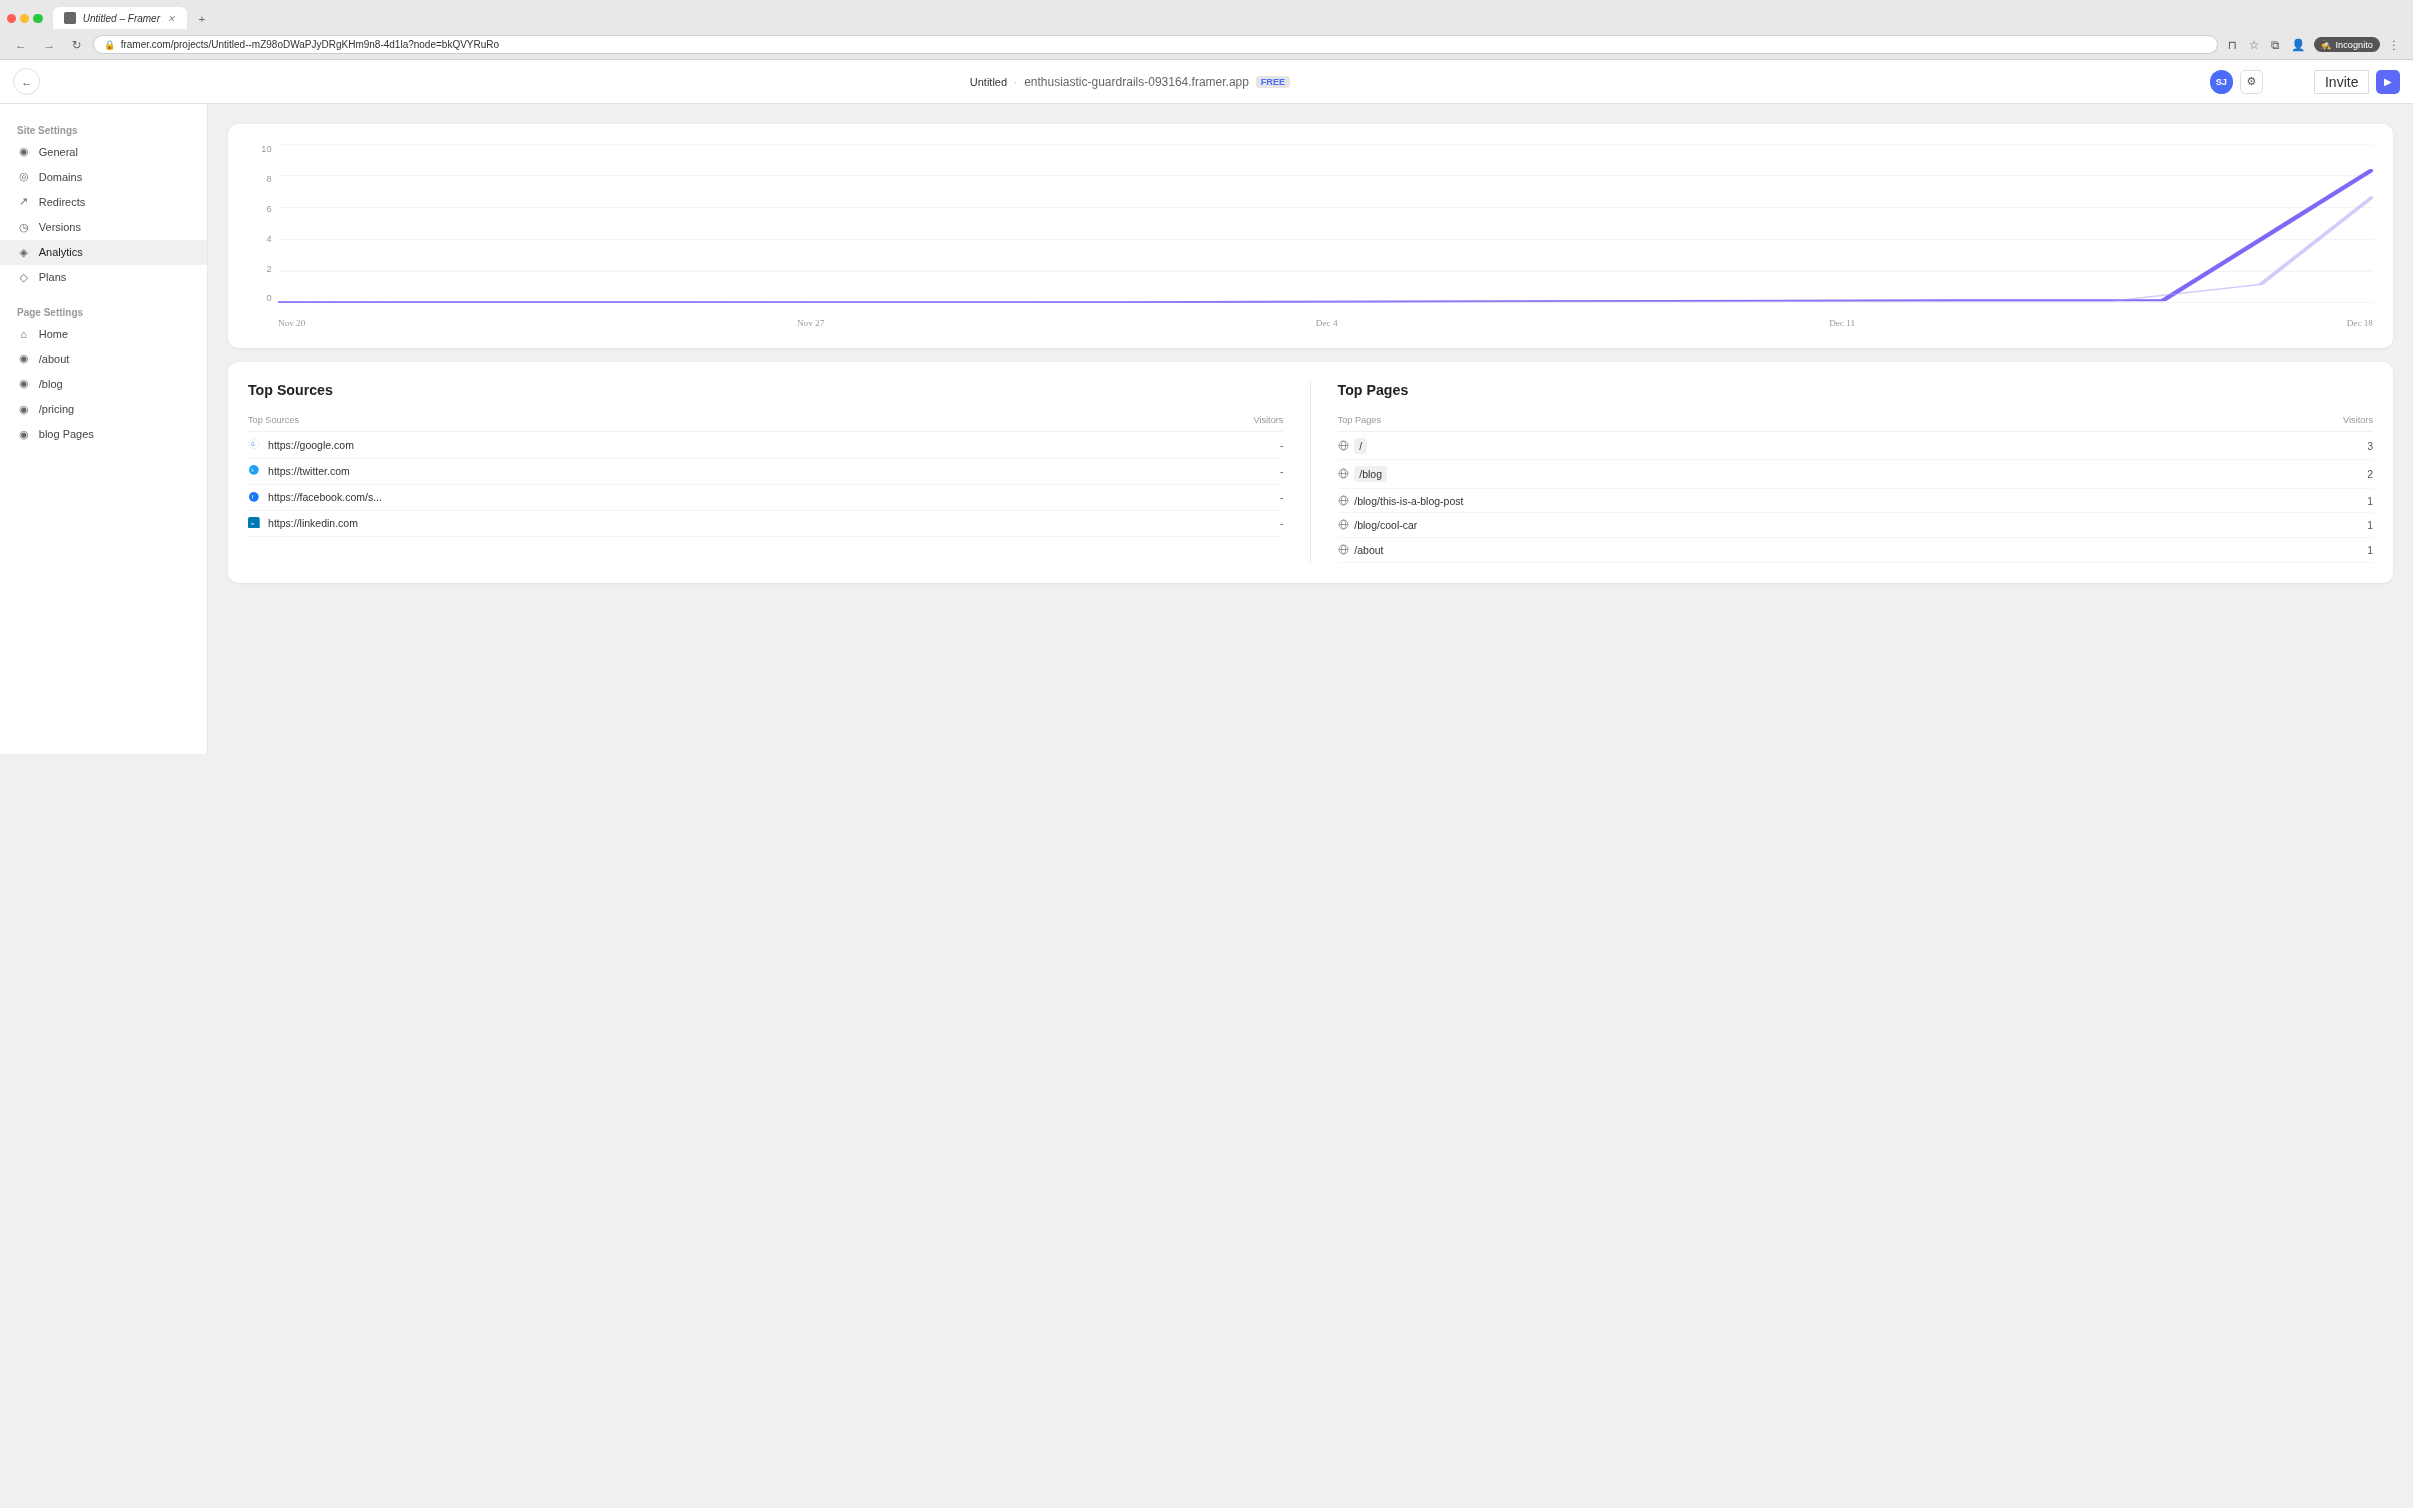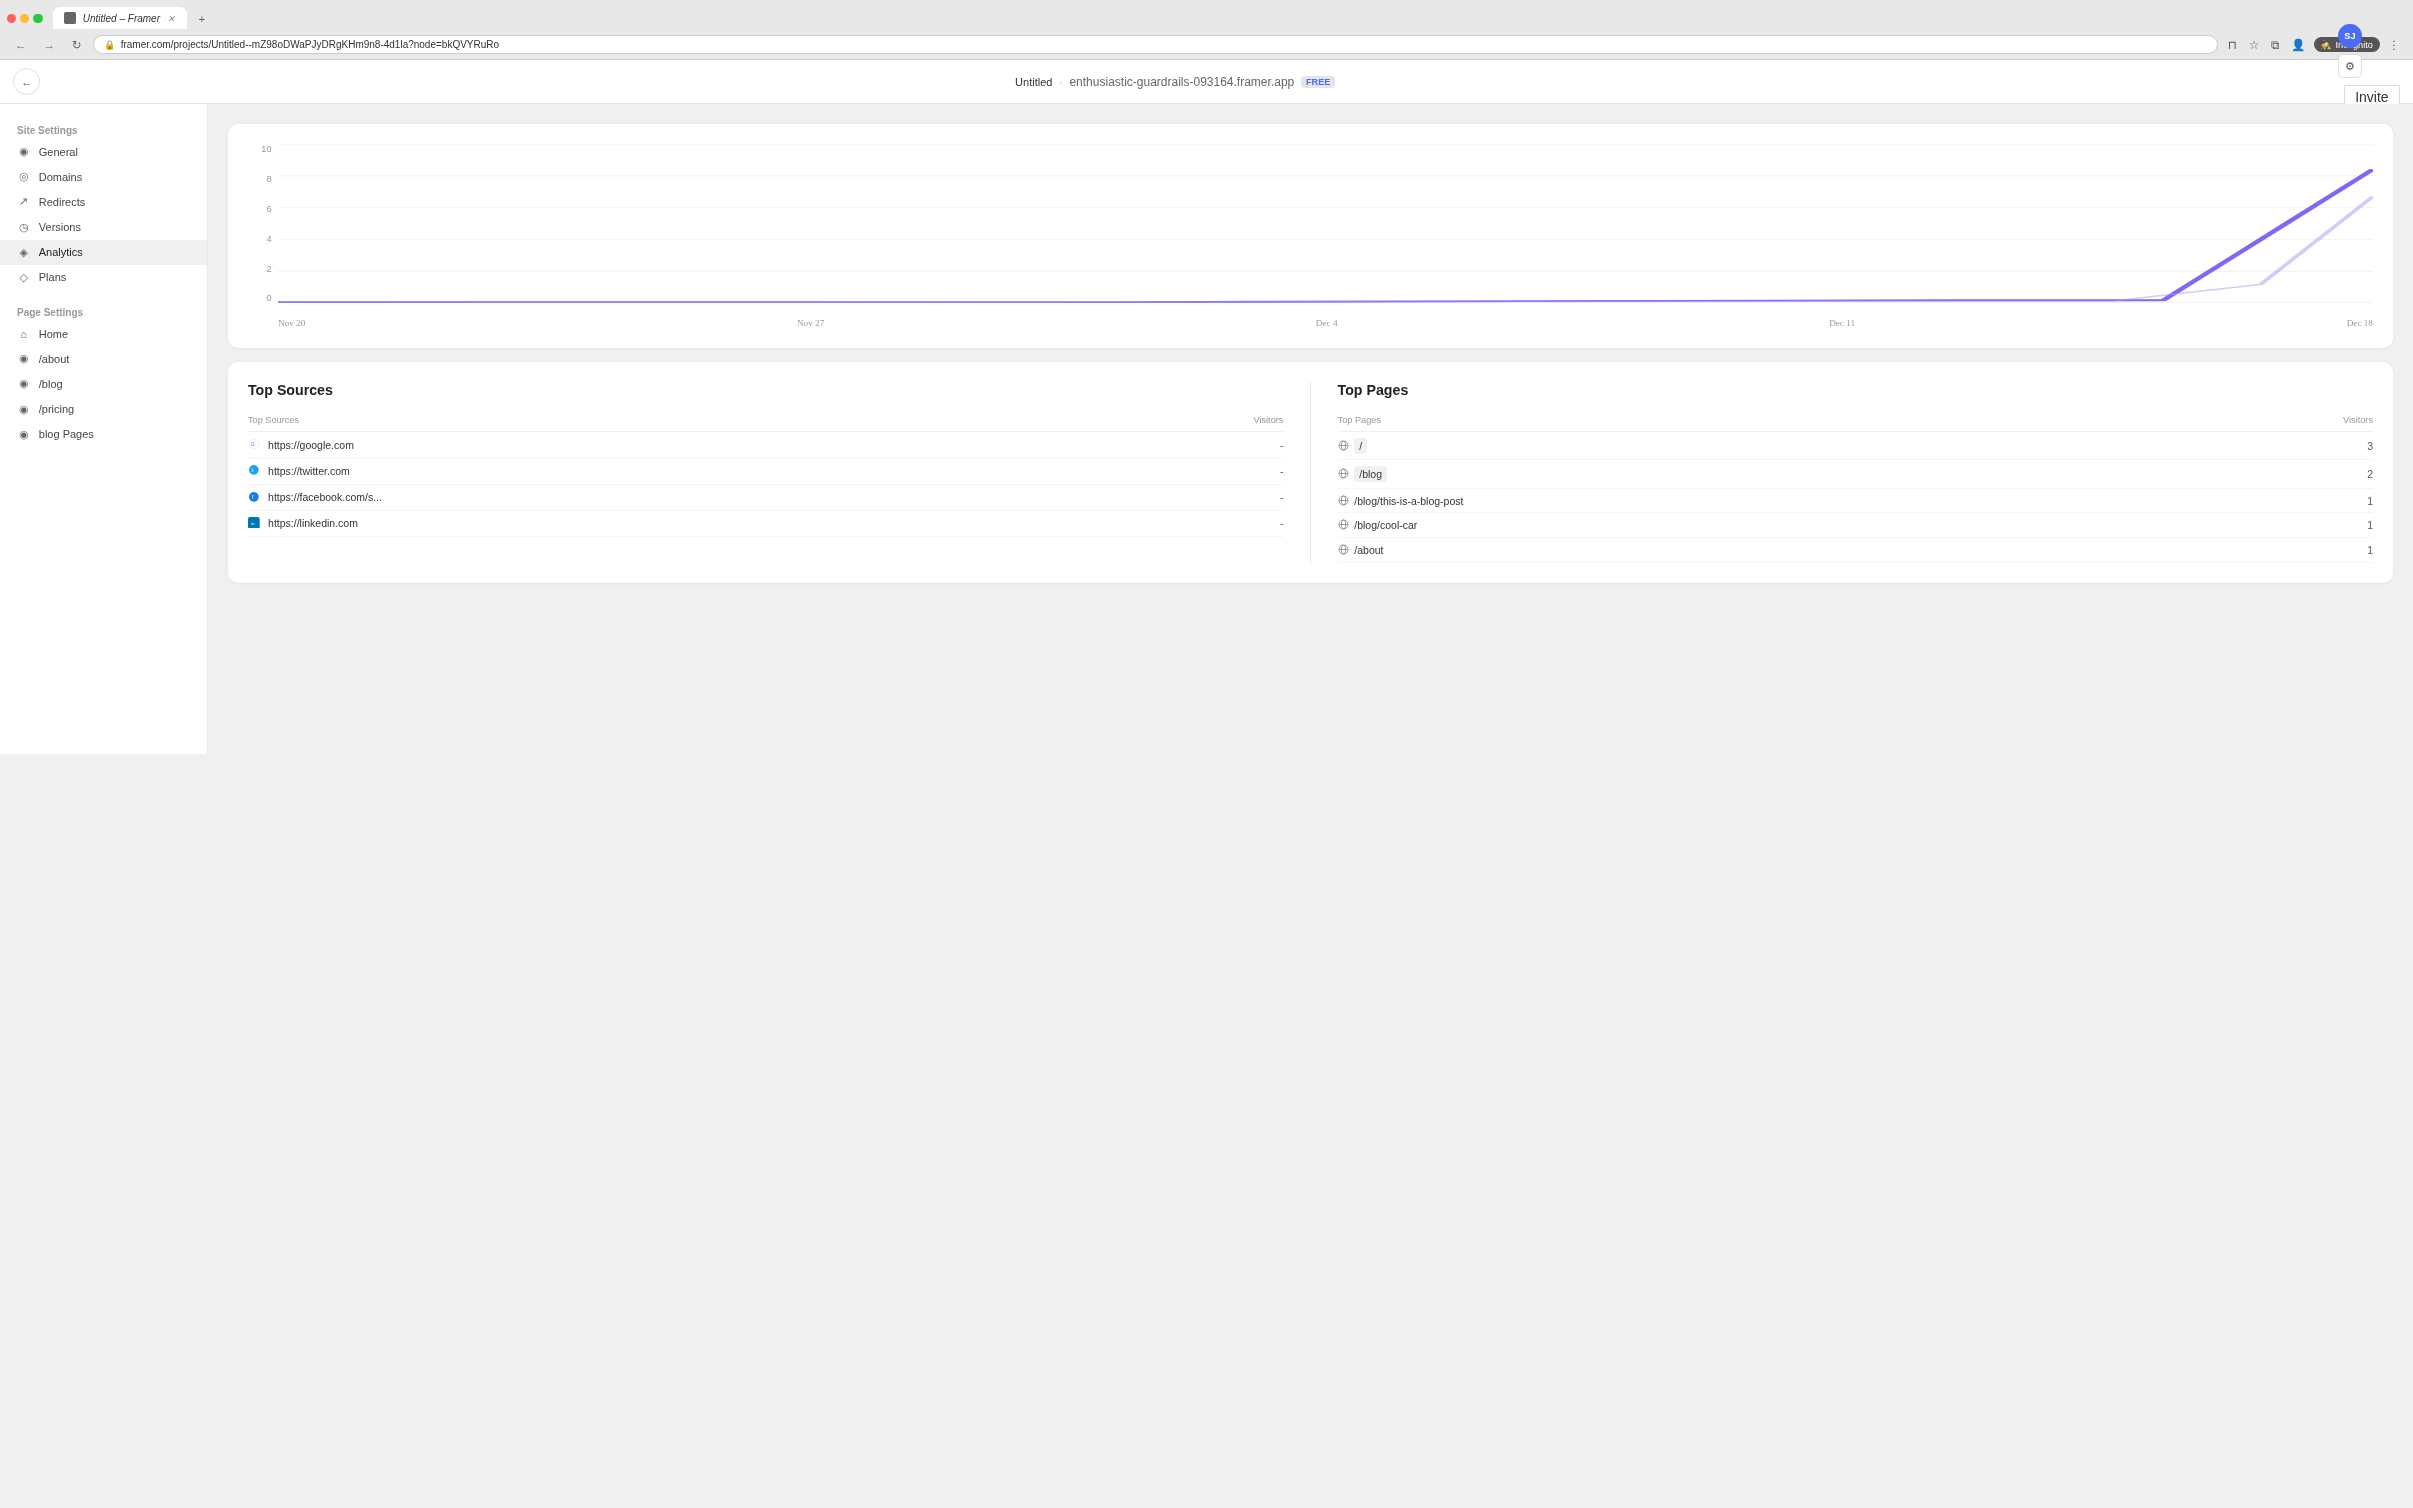--- a/index.html
+++ b/index.html
@@ -94,21 +94,21 @@
       flex: 1; display: flex; align-items: center; justify-content: center;
       gap: 6.7px; font-size: 11px;
     }
     .header-title { font-weight: 500; color: #333; }
     .header-sep { color: #bbb; }
     .header-domain { color: #666; font-size: 12px; }
     .header-badge {
       background: #e5e5e5; color: #4a6cf7;
       border-radius: 3.4px; padding: 0.8px 5px; font-size: 9.2px; font-weight: 600;
     }
-    .header-actions { display: flex; align-items: center; gap: 6.7px; flex-direction: column; }
+    .header-actions { display: flex; align-items: center; gap: 6.7px; }
     .avatar {
       width: 23.5px; height: 23.5px; border-radius: 50%;
       background: #4a6cf7; color: #fff;
       display: flex; align-items: center; justify-content: center;
       font-size: 9.2px; font-weight: 600;
     }
     .settings-btn {
       width: 23.5px; height: 23.5px; border-radius: 5px;
       border: 0.8px solid #ddd; background: #fff;
       display: flex; align-items: center; justify-content: center;

